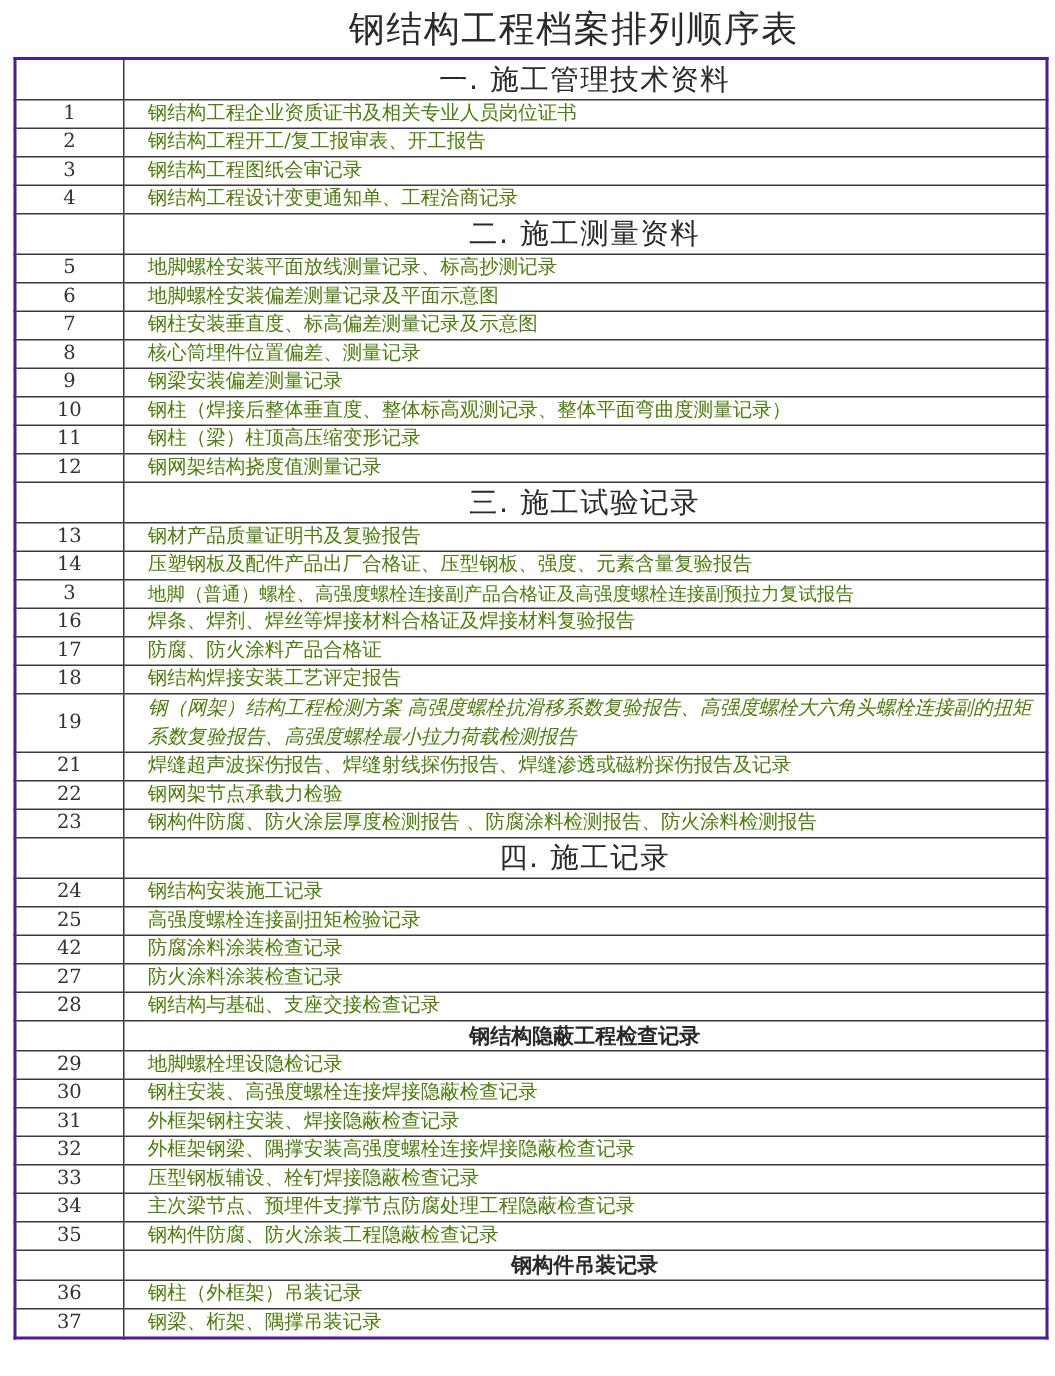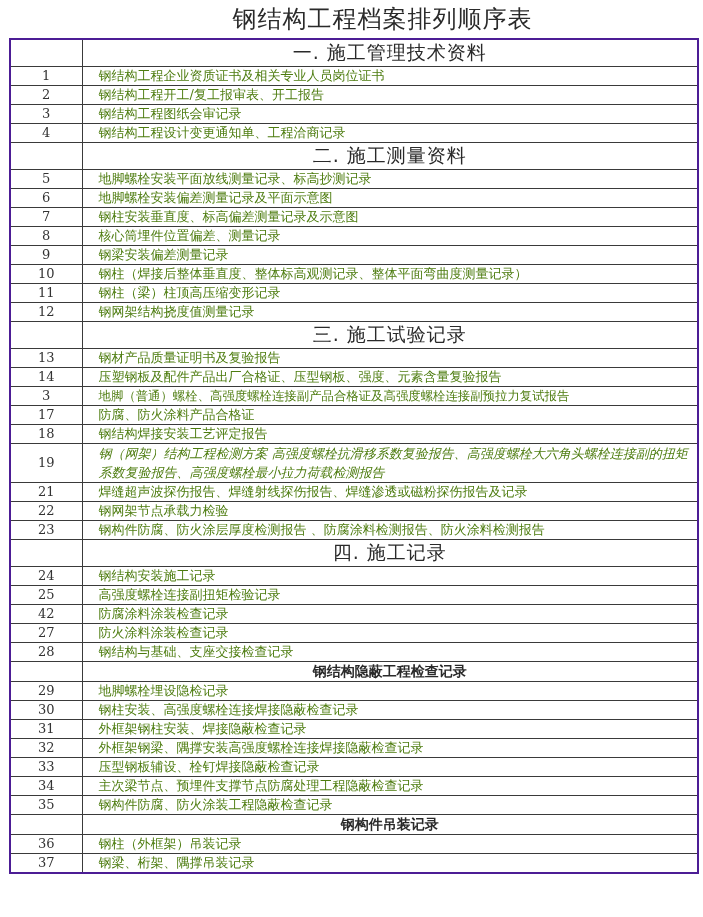--- a/index.html
+++ b/index.html
@@ -104,20 +104,24 @@
       </tr>
     <tr class="item">
         <td class="num">14</td>
         <td class="txt">压塑钢板及配件产品出厂合格证、压型钢板、强度、元素含量复验报告</td>
       </tr>
     <tr class="item">
         <td class="num">3</td>
         <td class="txt" style="font-size:12.4px;">地脚（普通）螺栓、高强度螺栓连接副产品合格证及高强度螺栓连接副预拉力复试报告</td>
       </tr>
     <tr class="item">
+        <td class="num">16</td>
+        <td class="txt">焊条、焊剂、焊丝等焊接材料合格证及焊接材料复验报告</td>
+      </tr>
+    <tr class="item">
         <td class="num">17</td>
         <td class="txt">防腐、防火涂料产品合格证</td>
       </tr>
     <tr class="item">
         <td class="num">18</td>
         <td class="txt">钢结构焊接安装工艺评定报告</td>
       </tr>
     <tr class="item double">
         <td class="num">19</td>
         <td class="txt">钢（网架）结构工程检测方案 高强度螺栓抗滑移系数复验报告、高强度螺栓大六角头螺栓连接副的扭矩系数复验报告、高强度螺栓最小拉力荷载检测报告</td>

